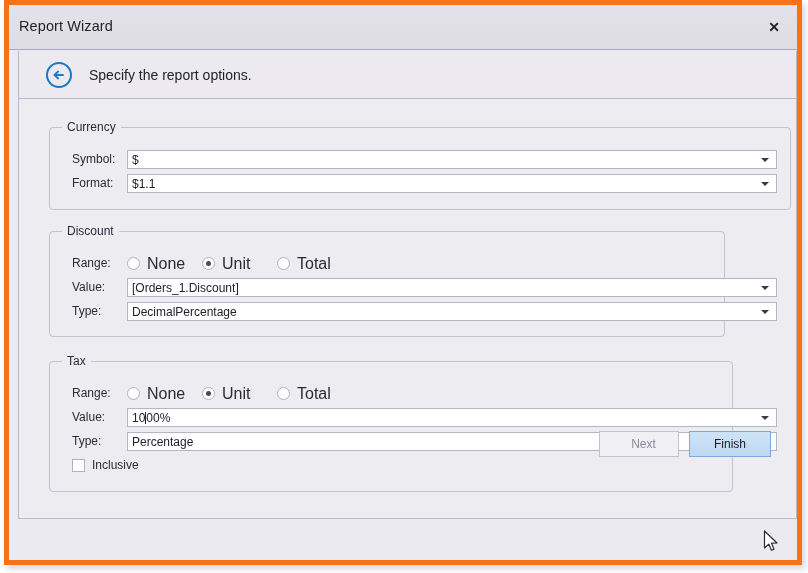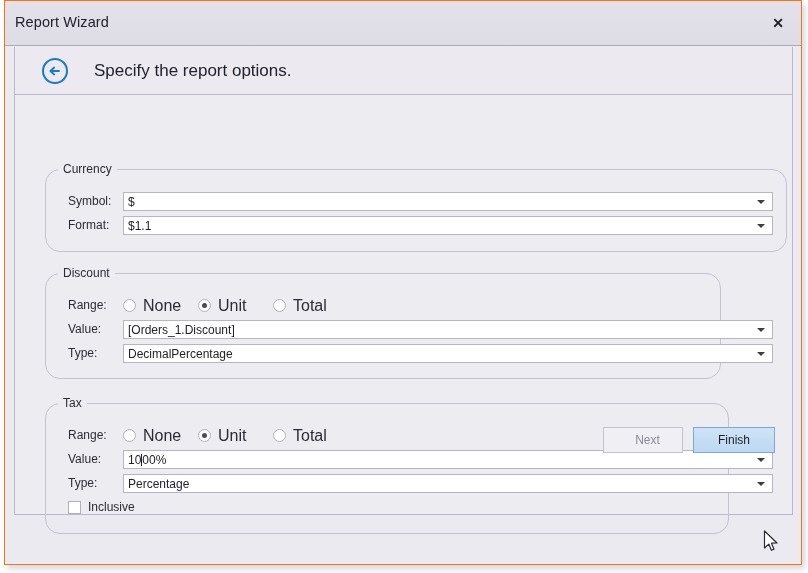--- a/index.html
+++ b/index.html
@@ -18,21 +18,21 @@
   }
 
   
   .window {
     position: absolute;
     left: 4px;
     top: 0px;
     width: 798px;
     height: 565px;
     background: #ebeaf0;
-    border: 1px solid #f97316;
+    border: 5px solid #f97316;
     box-sizing: border-box;
     box-shadow: 3px 4px 6px rgba(40,40,70,0.18);
   }
 
   .titlebar {
     position: relative;
     height: 45px;
     background: linear-gradient(to bottom, #e3e2ea 0%, #dedde6 100%);
     border-bottom: 1px solid #a8a8c0;
     box-sizing: border-box;
@@ -76,22 +76,22 @@
     display: flex;
     align-items: center;
   }
   .back-icon {
     margin-left: 26px;
     width: 28px;
     height: 28px;
     flex: 0 0 auto;
   }
   .header-caption {
-    margin-left: 25px;
-    font-size: 17px;
+    margin-left: 16px;
+    font-size: 14px;
     color: #22222e;
     text-align: center;
   }
 
   
   .content-panel {
     position: absolute;
     left: 9px;
     top: 94px;
     width: 779px;
@@ -99,23 +99,22 @@
     background: #edecf1;
     border: 1px solid #b9b9cd;
     border-top: none;
     box-sizing: border-box;
   }
 
   
   .groupbox {
     position: absolute;
     border: 1px solid #c2c2d2;
-    border-radius: 15px;
-    box-sizing: border-box;
-    margin-top: 46px;
+    border-radius: 4px;
+    box-sizing: border-box;
   }
   .groupbox > .gb-title {
     position: absolute;
     top: -8px;
     left: 12px;
     background: #edecf1;
     padding: 0 5px;
     font-size: 12px;
     color: #2b2b36;
     white-space: nowrap;

